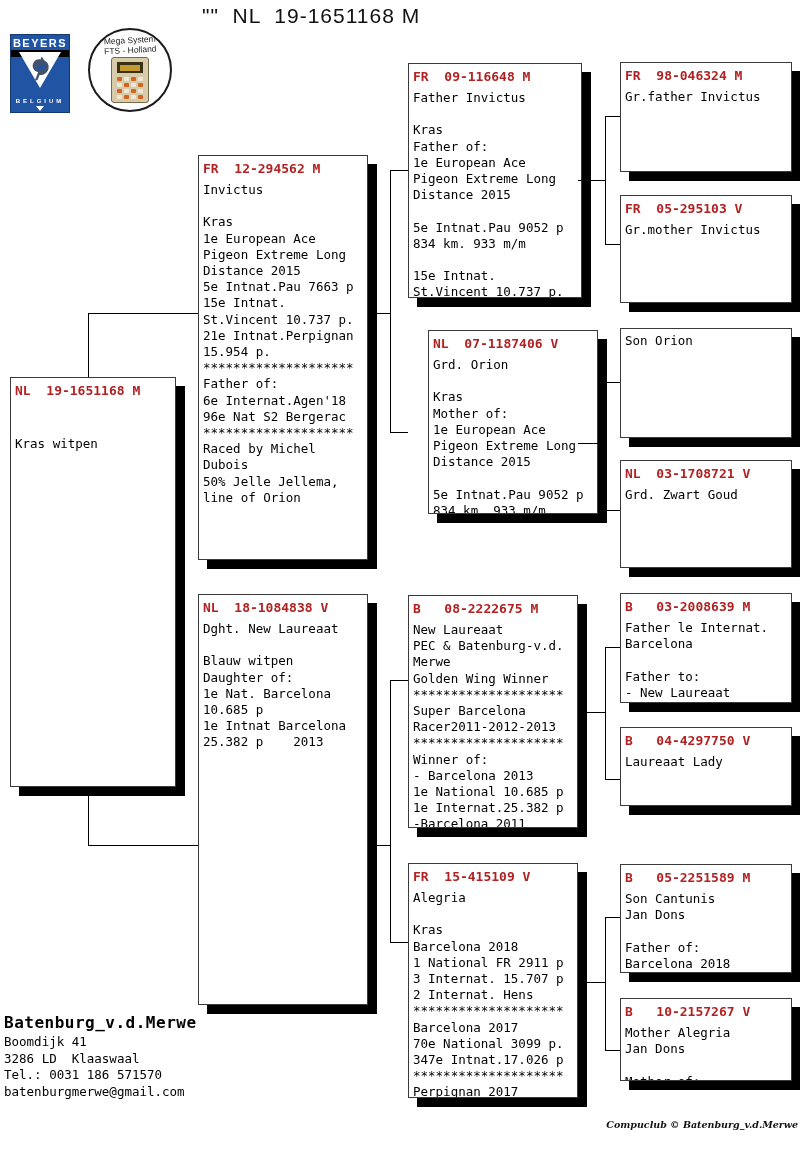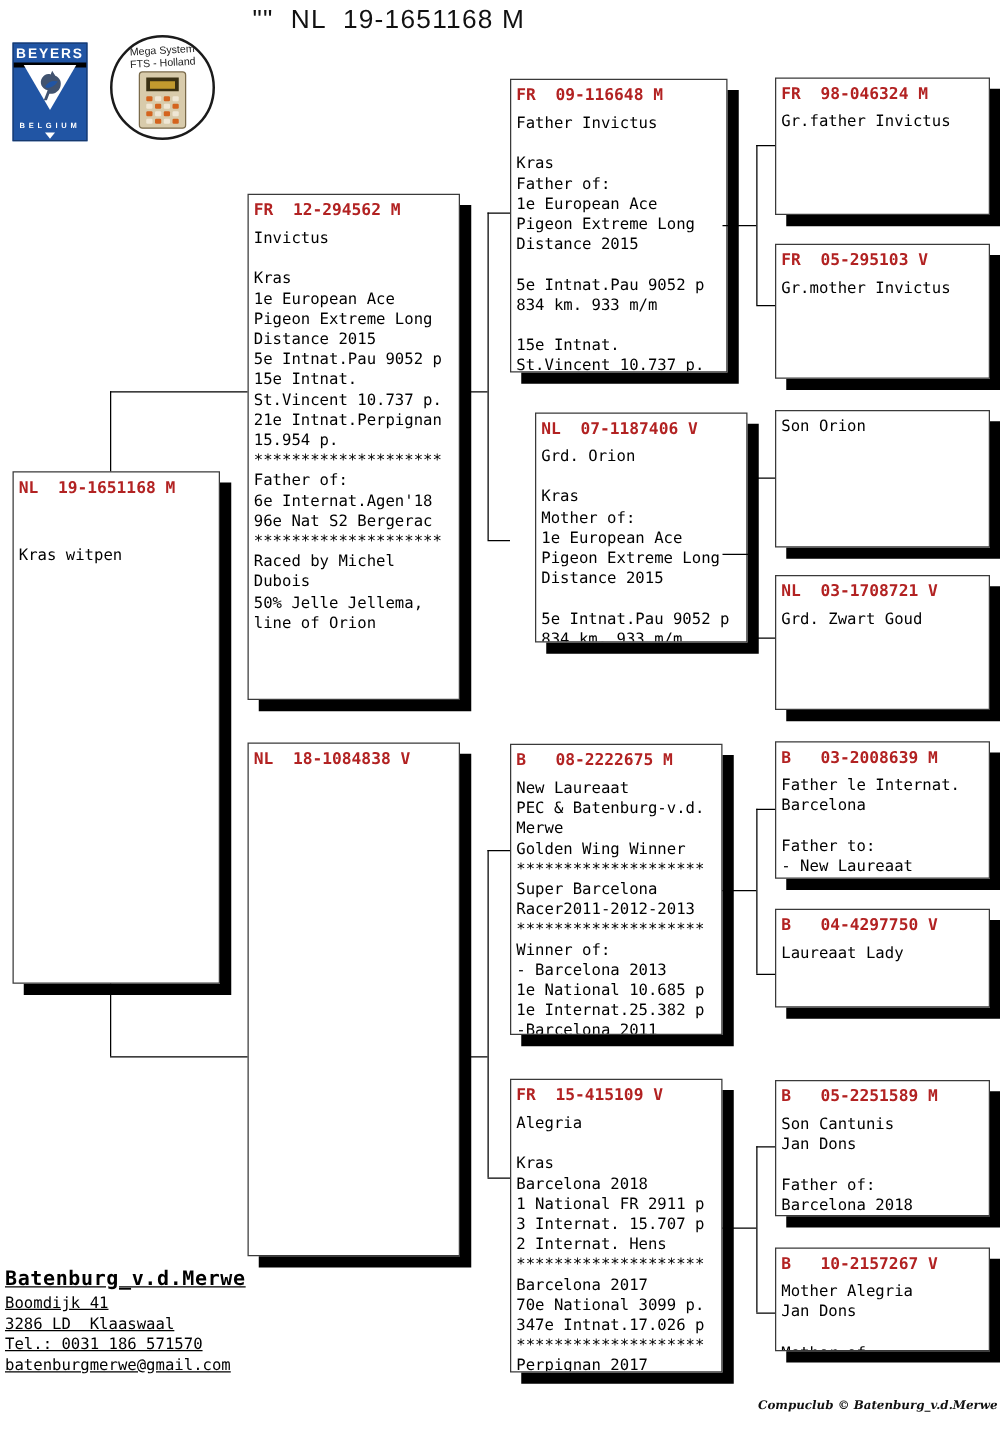--- a/index.html
+++ b/index.html
@@ -21,41 +21,41 @@
     white-space:pre;padding:3px 0 0 4px;
   }
   .bodytxt{
     font:12.5px/16.2px "DejaVu Sans Mono",monospace;color:#000;
     white-space:pre;padding:4px 0 0 4px;
   }
   .ln{position:absolute;background:#000;}
   
   .beyers{position:absolute;left:10px;top:34px;width:58px;height:77px;background:#2155a4;border:1px solid #16396e;}
   .beyers-name{position:absolute;top:2px;left:0;right:0;text-align:center;color:#fff;
-    font:bold 11px "Liberation Sans",sans-serif;letter-spacing:1.5px;border-bottom:4px solid #000000;padding-bottom:1px;}
+    font:bold 11px "Liberation Sans",sans-serif;letter-spacing:1.5px;border-bottom:7px solid #000000;padding-bottom:1px;}
   .beyers-tri{position:absolute;top:17px;left:50%;margin-left:-21px;width:0;height:0;
     border-left:21px solid transparent;border-right:21px solid transparent;border-top:36px solid #ffffff;}
   .beyers-bird{position:absolute;top:18px;left:14px;width:30px;height:32px;}
   .beyers-country{position:absolute;bottom:8px;left:0;right:0;text-align:center;color:#fff;
     font:bold 6px "Liberation Sans",sans-serif;letter-spacing:3px;}
   .beyers-tip{position:absolute;bottom:1px;left:50%;margin-left:-4px;width:0;height:0;
     border-left:4px solid transparent;border-right:4px solid transparent;border-top:5px solid #fff;}
   
   .mega{position:absolute;left:88px;top:28px;width:80px;height:80px;border:2px solid #1b1b1b;
     border-radius:50%;background:#fff;overflow:hidden;}
   .mega-text{margin-top:6px;text-align:center;font:8.5px/9.5px "Liberation Sans",sans-serif;
     color:#222;transform:rotate(-3deg);}
   .calc{width:36px;height:44px;margin:2px auto 0;background:#d8cbab;border:1px solid #7a6a4a;border-radius:3px;}
   .calc-screen{width:26px;height:11px;margin:4px auto 0;background:#3a3013;display:flex;align-items:center;justify-content:center;}
   .calc-screen-inner{width:20px;height:6px;background:#c29a2e;}
   .calc-keys{display:grid;grid-template-columns:repeat(4,5px);grid-auto-rows:4px;gap:2px;justify-content:center;margin-top:4px;}
   .key{background:#d4641e;border-radius:1px;}
   .key.alt{background:#efe7d5;}
   
-  .owner{position:absolute;left:4px;top:1012px;text-decoration:underline;}
+  .owner{position:absolute;left:4px;top:1012px;}
   .owner-name{font:bold 16px/22px "DejaVu Sans Mono",monospace;color:#000;letter-spacing:0.5px;}
   .owner-line{font:12.5px/16.5px "DejaVu Sans Mono",monospace;color:#000;white-space:pre;}
   .credit{position:absolute;right:2px;top:1119px;font:italic bold 9.5px "DejaVu Serif",serif;color:#111;}
 </style>
 </head>
 <body>
 
 <div class="title">""  NL  19-1651168 M</div>
 
 <div class="beyers">
@@ -109,37 +109,45 @@
 </div>
 
 <div class="box" style="left:198px;top:155px;width:170px;height:405px">
   <div class="ring">FR  12-294562 M</div>
   <div class="bodytxt">Invictus
 
 Kras
 1e European Ace
 Pigeon Extreme Long
 Distance 2015
-5e Intnat.Pau 9052 p
+5e Intnat.Pau 7663 p
 15e Intnat.
 St.Vincent 10.737 p.
 21e Intnat.Perpignan
 15.954 p.
 ********************
 Father of:
 6e Internat.Agen'18
 96e Nat S2 Bergerac
 ********************
 Raced by Michel
 Dubois
 50% Jelle Jellema,
 line of Orion</div>
 </div>
 <div class="box" style="left:198px;top:594px;width:170px;height:411px">
   <div class="ring">NL  18-1084838 V</div>
+  <div class="bodytxt">Dght. New Laureaat
+
+Blauw witpen
+Daughter of:
+1e Nat. Barcelona
+10.685 p
+1e Intnat Barcelona
+25.382 p    2013</div>
 </div>
 
 <div class="box" style="left:408px;top:63px;width:174px;height:235px">
   <div class="ring">FR  09-116648 M</div>
   <div class="bodytxt">Father Invictus
 
 Kras
 Father of:
 1e European Ace
 Pigeon Extreme Long

